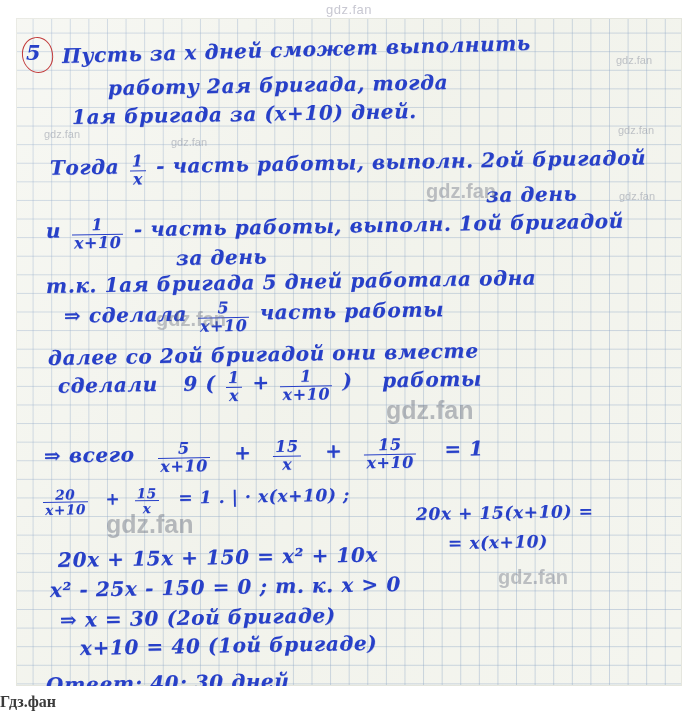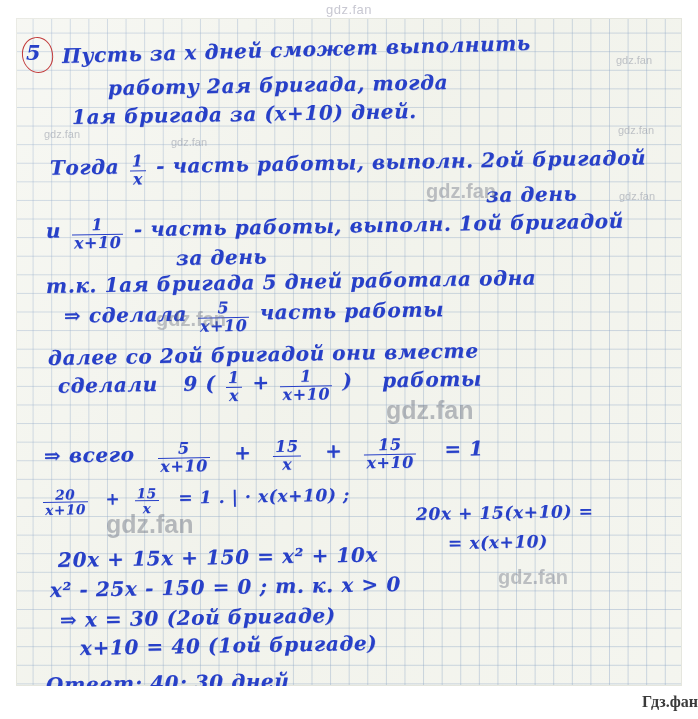--- a/index.html
+++ b/index.html
@@ -129,21 +129,21 @@
   .wm-sm { font-size: 11px; color: rgba(125,130,148,0.45); }
   .wm-md { font-size: 20px; font-weight: 700; color: rgba(110,114,130,0.42); }
   .wm-lg { font-size: 25px; font-weight: 700; color: rgba(105,110,126,0.45); }
 
   
   .bottom-cap {
     position: absolute;
     left: 0;
     bottom: 8px;
     width: 698px;
-    text-align: right;
+    text-align: left;
     font-size: 16px;
     font-weight: 700;
     color: #3b3b3b;
     font-family: "Liberation Serif", serif;
   }
 </style>
 </head>
 <body>
 
 <div id="page">

